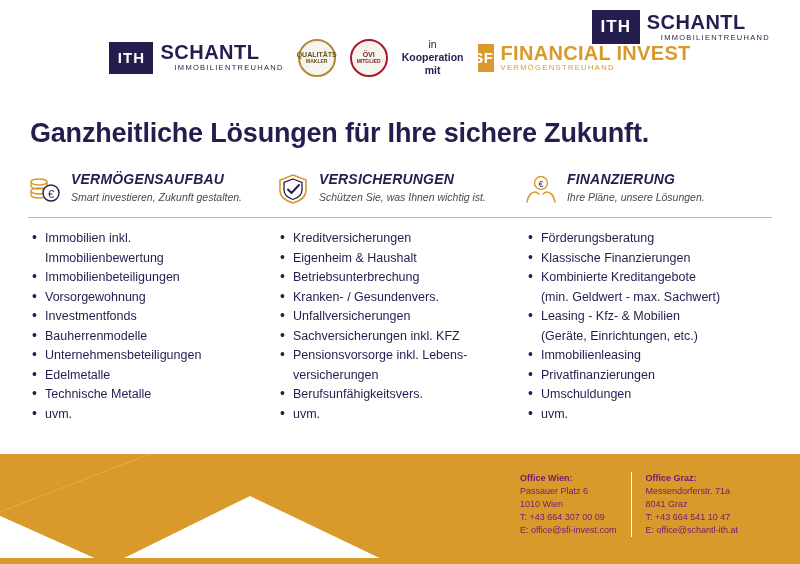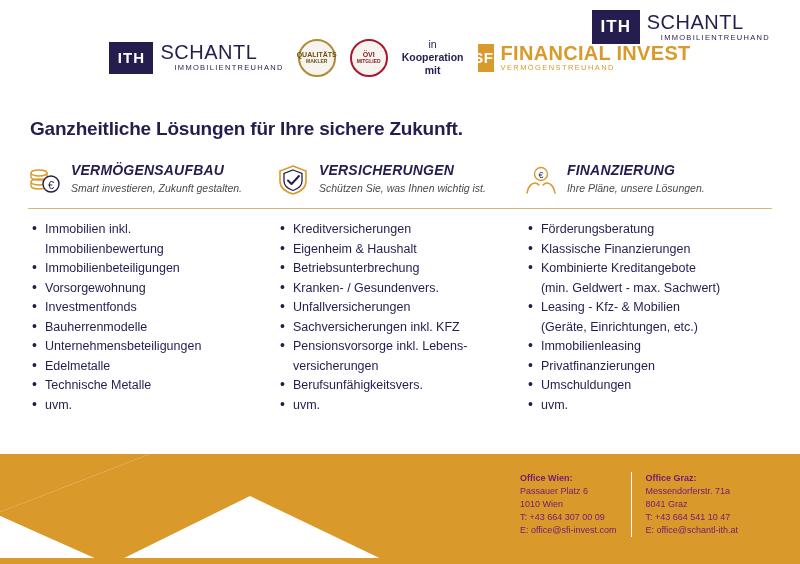--- a/index.html
+++ b/index.html
@@ -36,21 +36,21 @@
     letter-spacing: 1px;
     display: flex;
     align-items: center;
     justify-content: center;
     border: 2px solid #241d4e;
   }
   .ith-mark.small { width: 40px; height: 28px; font-size: 15px; }
   .ith-mark.mid   { width: 44px; height: 30px; font-size: 17px; }
   .schantl-words .main {
     color: #241d4e;
-    font-weight: normal;
+    font-weight: bold;
     font-size: 20px;
     line-height: 20px;
     letter-spacing: 0.5px;
   }
   .schantl-words .sub {
     color: #241d4e;
     font-size: 7.5px;
     letter-spacing: 1.3px;
     line-height: 10px;
     margin-top: 1px;
@@ -113,21 +113,21 @@
     color: #d99a2b;
     font-size: 7.5px;
     letter-spacing: 1.4px;
     line-height: 10px;
   }
 
   
   .headline {
     margin: 14px 0 0 30px;
     color: #241d4e;
-    font-size: 19px;
+    font-size: 27px;
     font-weight: bold;
     letter-spacing: -0.2px;
   }
 
   
   .columns {
     display: flex;
     margin: 22px 28px 0 28px;
     gap: 0;
   }

